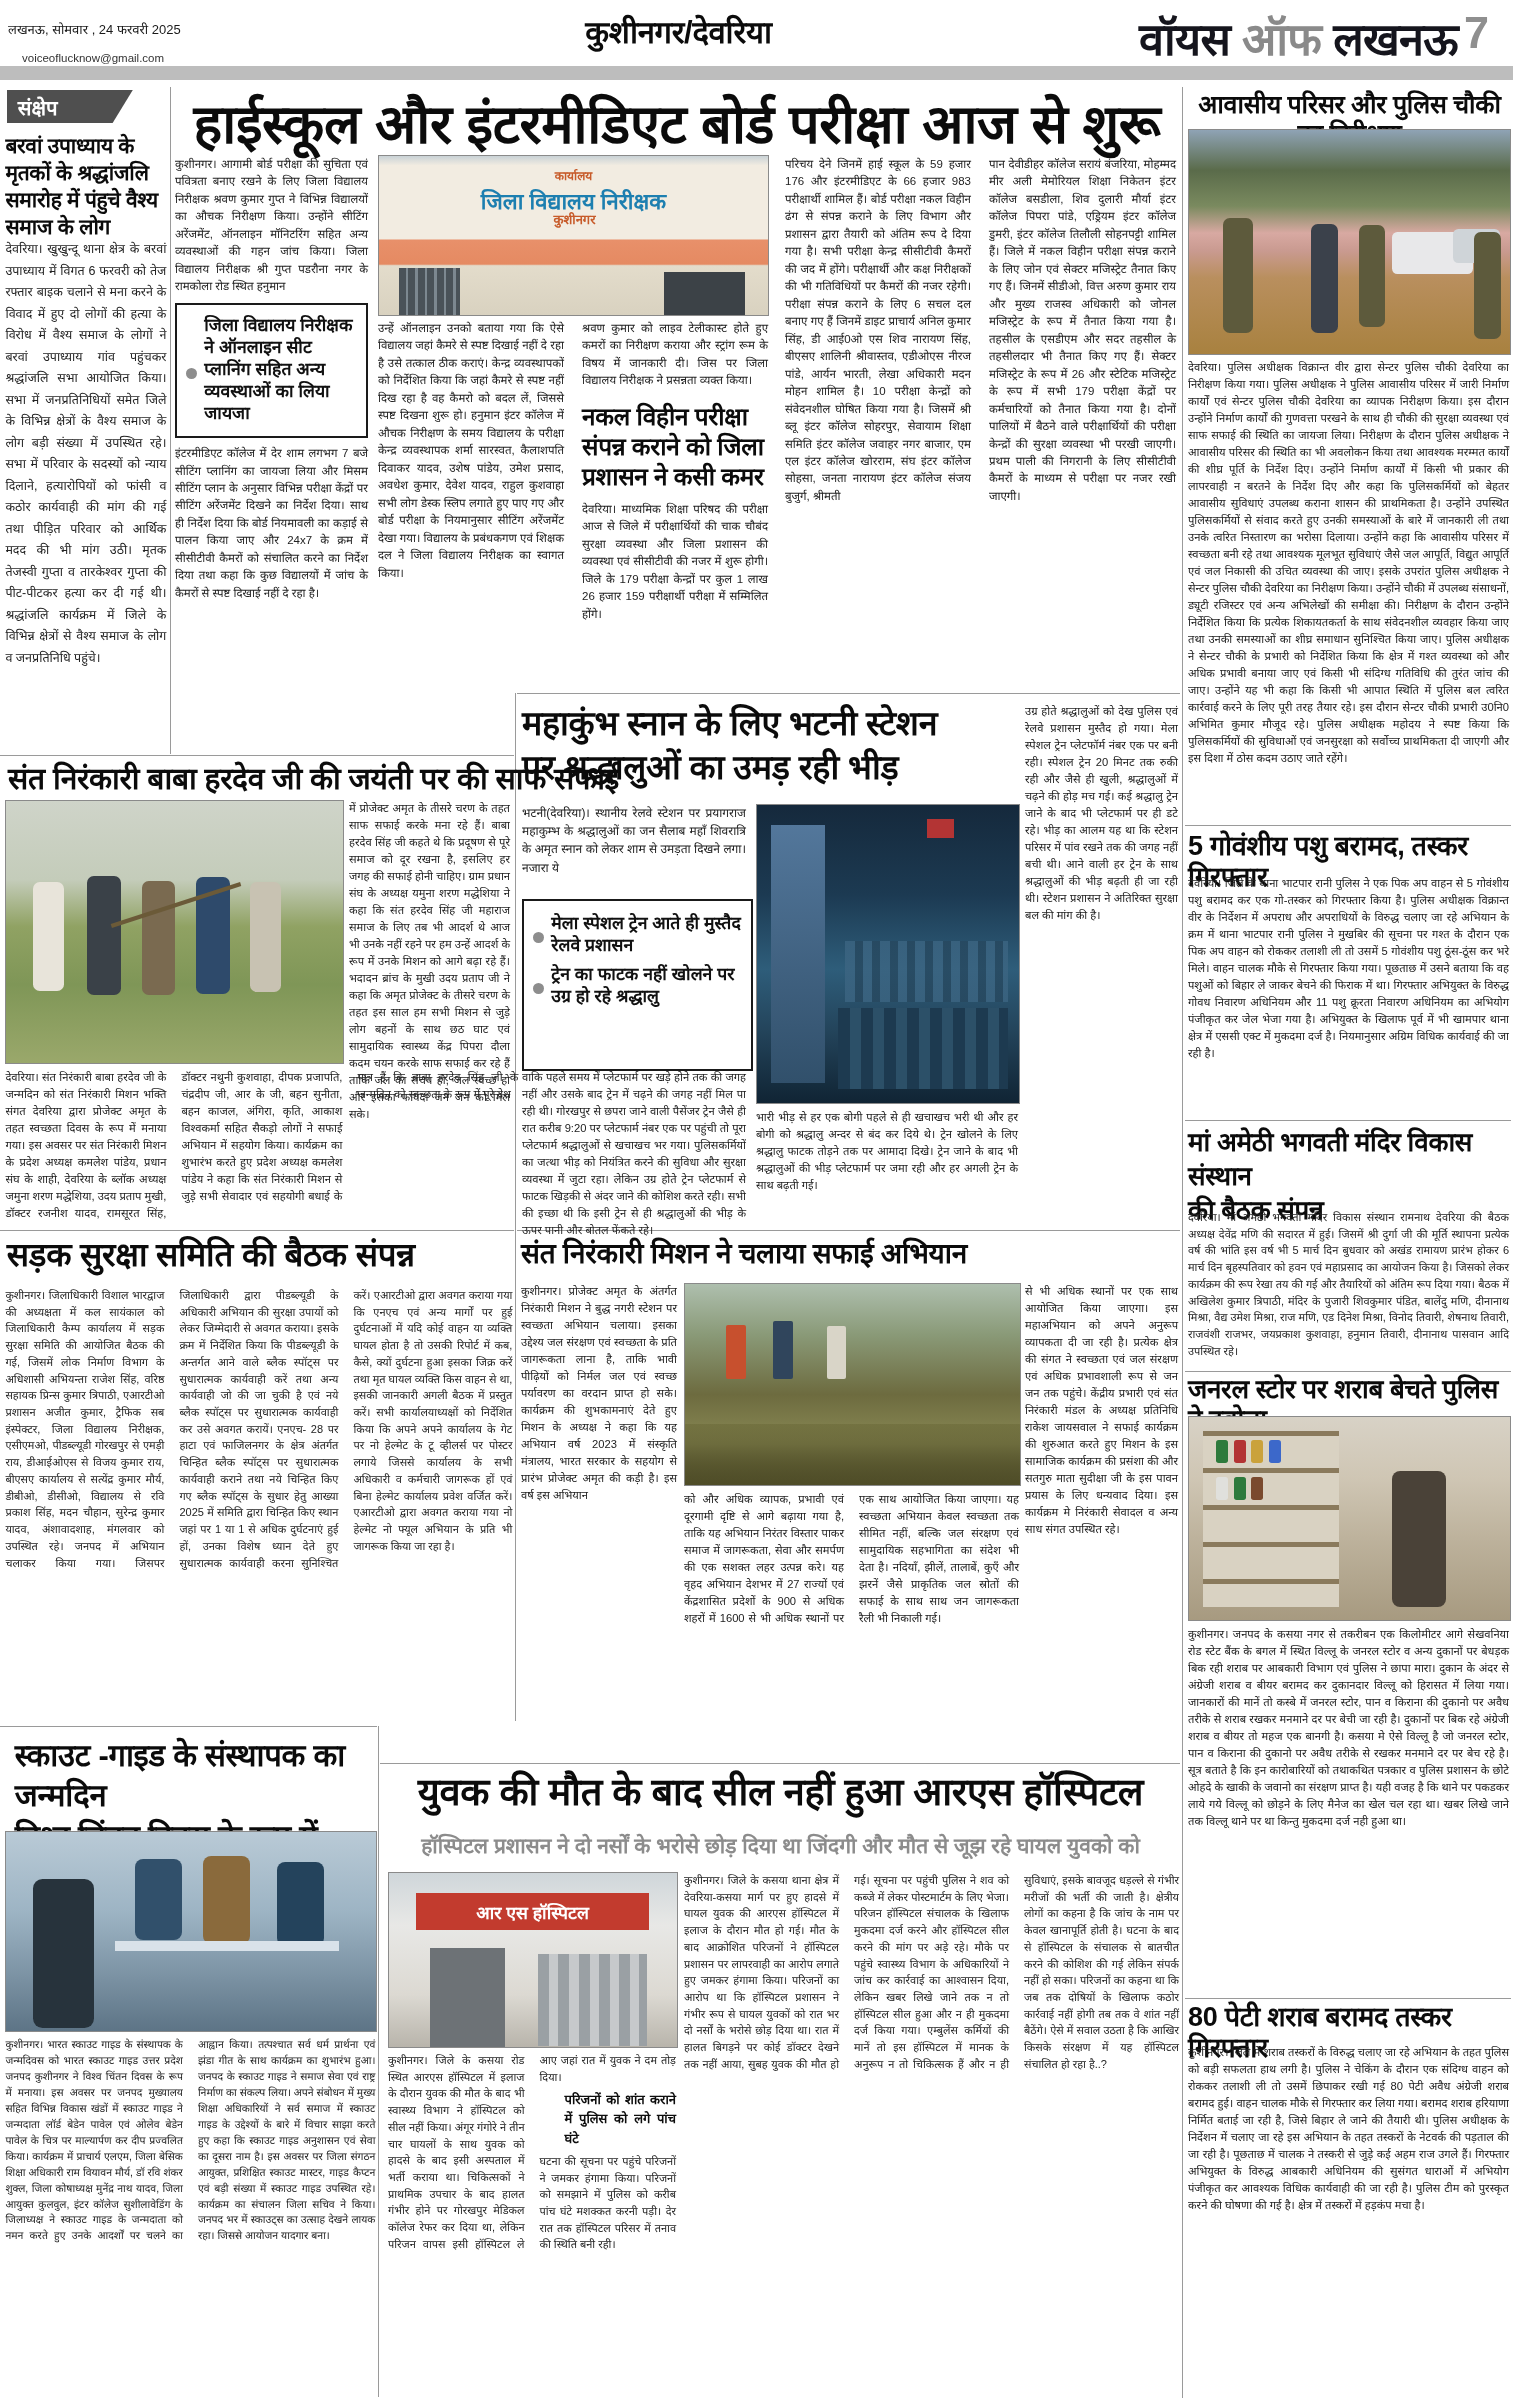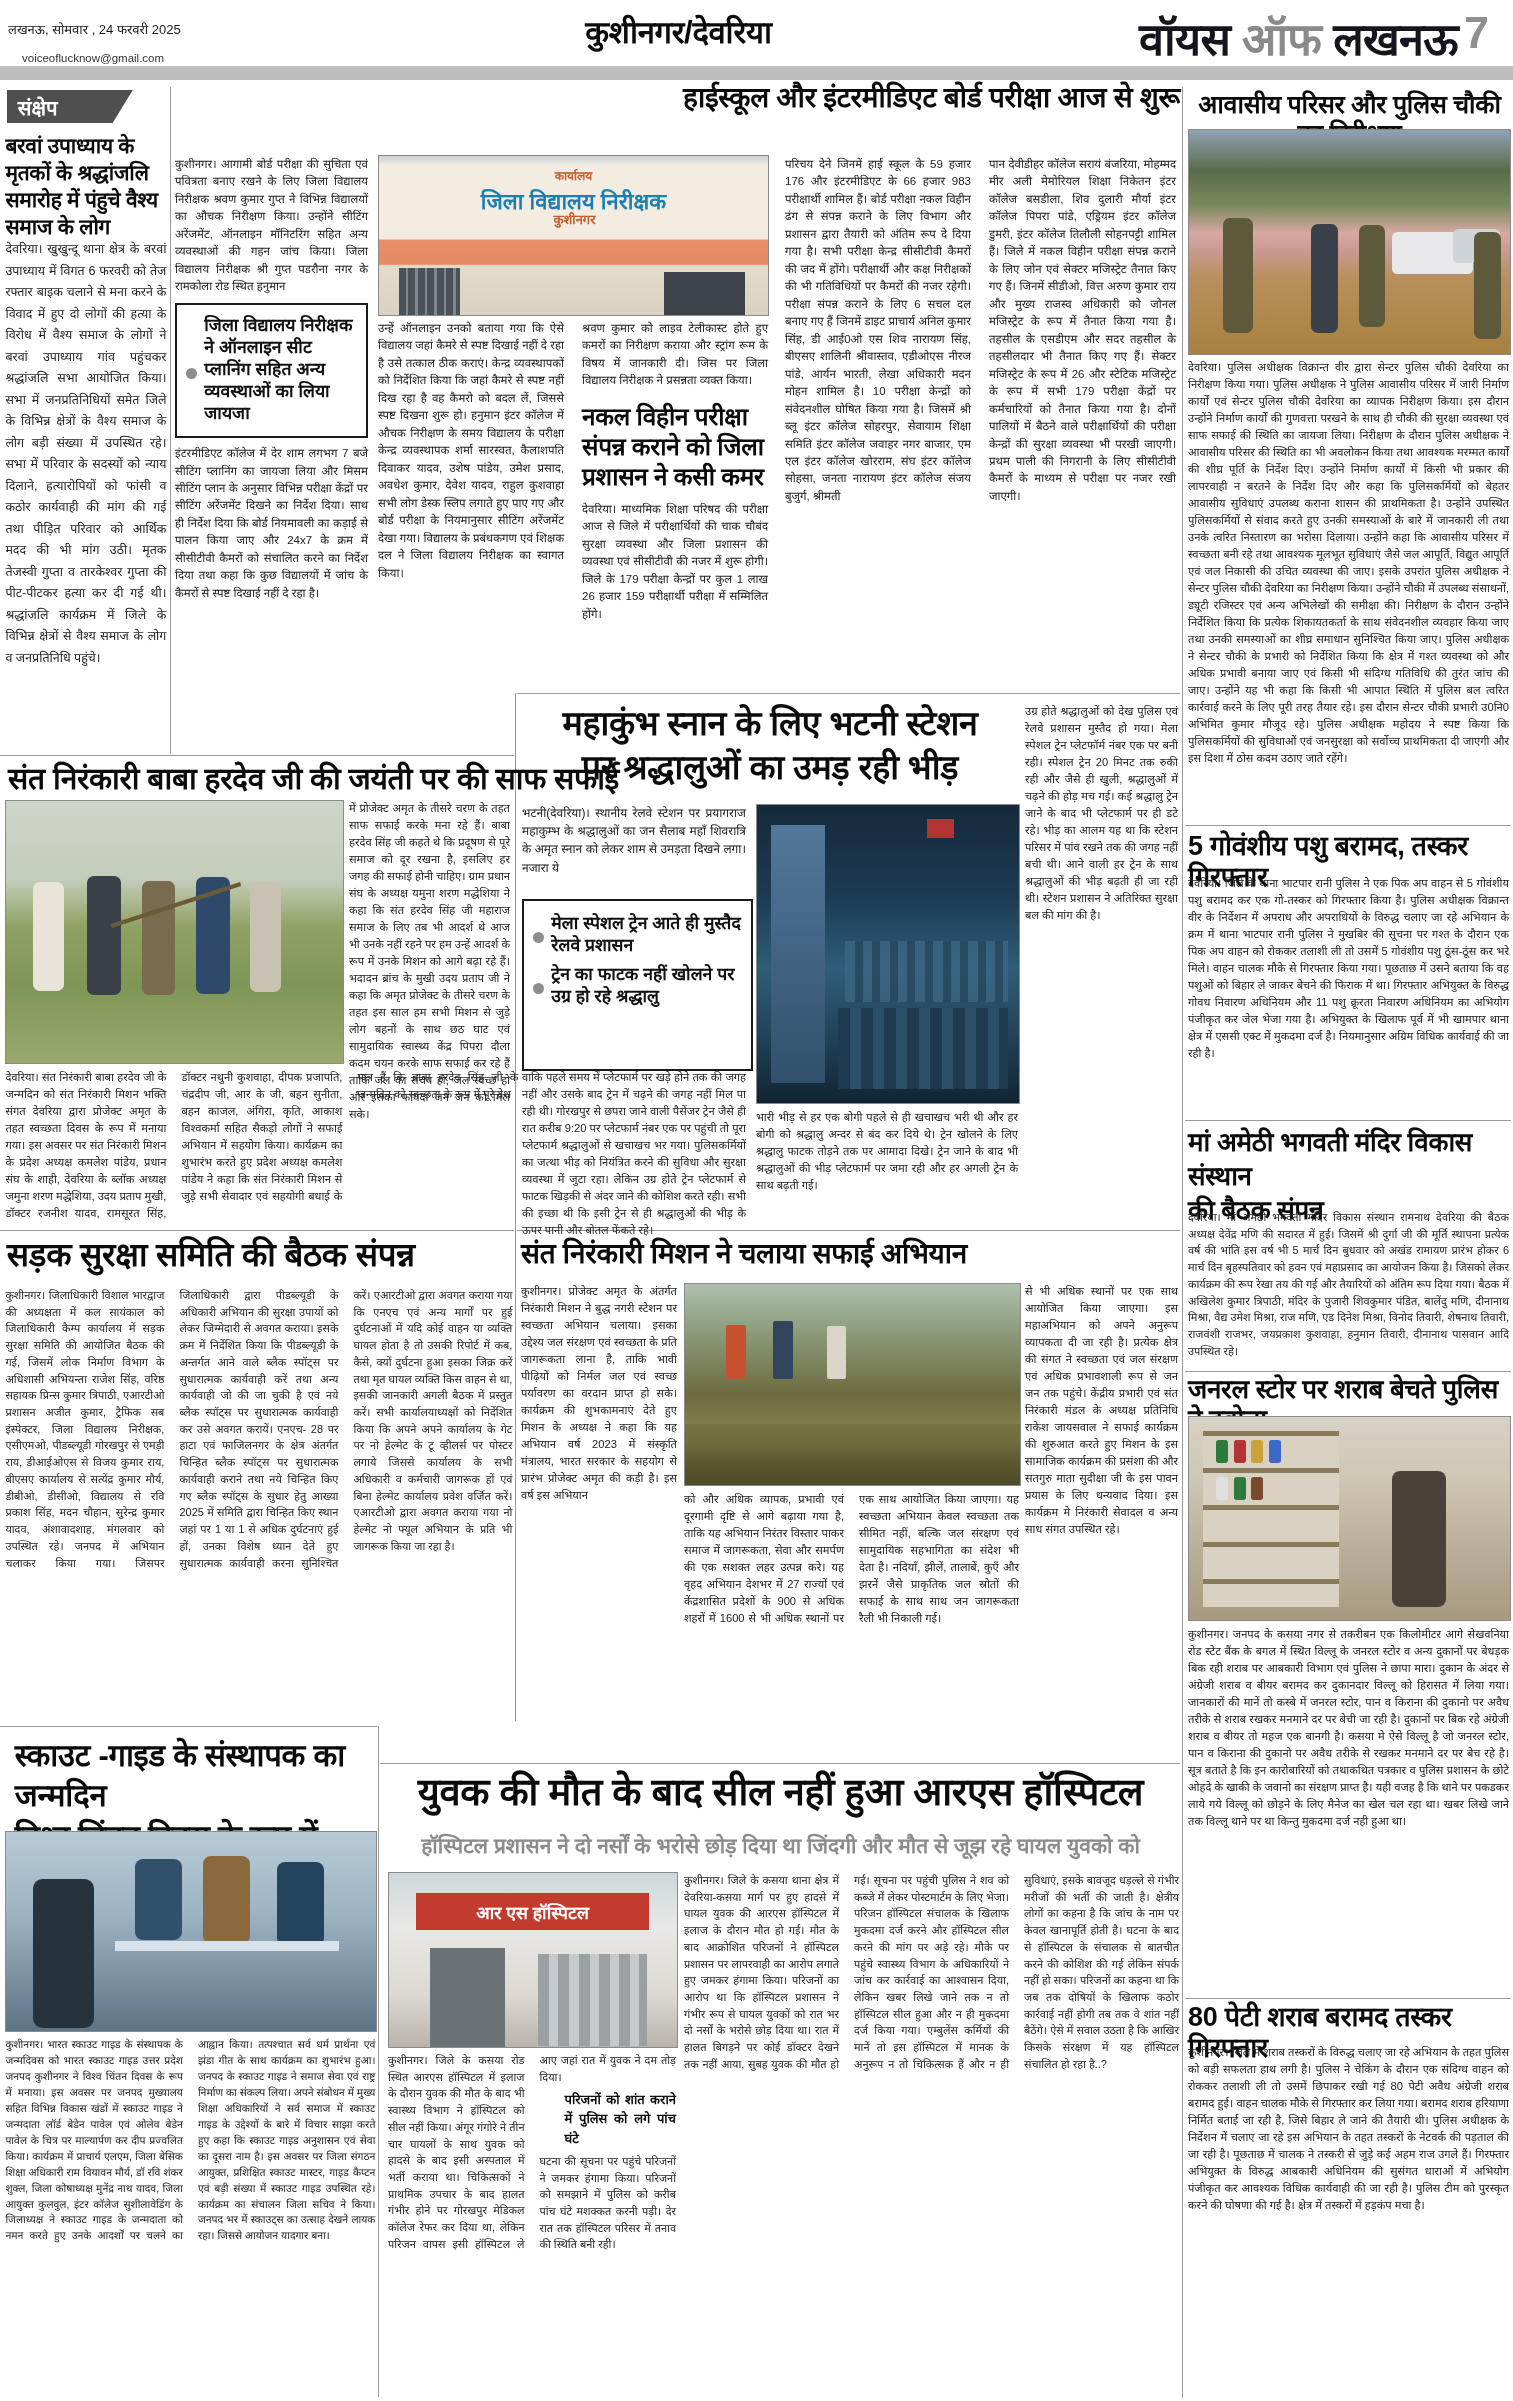--- a/index.html
+++ b/index.html
@@ -53,21 +53,21 @@
   <div class="rule-h" style="left:1185px;top:1120px;width:326px;"></div>
   <div class="rule-h" style="left:1185px;top:1371px;width:326px;"></div>
   <div class="rule-h" style="left:1185px;top:1998px;width:326px;"></div>
 
   <div class="abs" style="left:6.8px;top:90px;width:115px;height:33px;background:#4f4f4f;color:#fff;
        font-size:20.3px;font-weight:800;display:flex;align-items:center;padding-left:11px;
        clip-path:polygon(0 0,100% 0,84% 100%,0 100%);">संक्षेप</div>
   <div class="abs hl" style="left:5.4px;top:133px;width:161px;font-size:21px;line-height:1.28;">बरवां उपाध्याय के मृतकों के श्रद्धांजलि समारोह में पंहुचे वैश्य समाज के लोग</div>
   <div class="abs body-txt" style="left:5.4px;top:239px;width:161px;height:510px;font-size:12.5px;line-height:1.72;">देवरिया। खुखुन्दू थाना क्षेत्र के बरवां उपाध्याय में विगत 6 फरवरी को तेज रफ्तार बाइक चलाने से मना करने के विवाद में हुए दो लोगों की हत्या के विरोध में वैश्य समाज के लोगों ने बरवां उपाध्याय गांव पहुंचकर श्रद्धांजलि सभा आयोजित किया। सभा में जनप्रतिनिधियों समेत जिले के विभिन्न क्षेत्रों के वैश्य समाज के लोग बड़ी संख्या में उपस्थित रहे। सभा में परिवार के सदस्यों को न्याय दिलाने, हत्यारोपियों को फांसी व कठोर कार्यवाही की मांग की गई तथा पीड़ित परिवार को आर्थिक मदद की भी मांग उठी। मृतक तेजस्वी गुप्ता व तारकेश्वर गुप्ता की पीट-पीटकर हत्या कर दी गई थी। श्रद्धांजलि कार्यक्रम में जिले के विभिन्न क्षेत्रों से वैश्य समाज के लोग व जनप्रतिनिधि पहुंचे।</div>
 
-  <div class="abs hl" style="left:174px;top:82px;width:1006px;text-align:right;font-size:28px;">हाईस्कूल और इंटरमीडिएट बोर्ड परीक्षा आज से शुरू</div>
+  <div class="abs hl" style="left:174px;top:94px;width:1006px;text-align:center;font-size:54px;">हाईस्कूल और इंटरमीडिएट बोर्ड परीक्षा आज से शुरू</div>
 
   <div class="photo" style="left:378px;top:155px;width:389px;height:159px;background:
        linear-gradient(180deg,#c9d2d6 0%,#f2ece1 6%,#f2ece1 52%,#e8906a 53%,#e58a62 68%,#e3dccb 69%,#d9d2c0 100%);">
     <div class="abs sign-line" style="left:0;top:11px;width:100%;font-size:12px;color:#c75b2a;">कार्यालय</div>
     <div class="abs sign-line" style="left:0;top:28.5px;width:100%;font-size:22px;">जिला विद्यालय निरीक्षक</div>
     <div class="abs sign-line" style="left:1px;top:54px;width:100%;font-size:13px;color:#c75b2a;">कुशीनगर</div>
     <div class="abs" style="left:20.3px;bottom:0;width:61px;height:47px;background:repeating-linear-gradient(90deg,#4a5258 0 6.8px,#7d8890 6.8px 9.5px);"></div>
     <div class="abs" style="left:285px;bottom:0;width:81px;height:43px;background:#3c4247;"></div>
   </div>
 
@@ -101,21 +101,21 @@
     <div class="fig" style="left:81px;top:75px;width:34px;height:119px;background:#3a4148;border-radius:6.8px;"></div>
     <div class="fig" style="left:136px;top:80px;width:33px;height:114px;background:#7a6a50;border-radius:6.8px;"></div>
     <div class="fig" style="left:190px;top:76px;width:34px;height:117px;background:#2e4a6b;border-radius:6.8px;"></div>
     <div class="fig" style="left:244px;top:81px;width:31px;height:110px;background:#c8c2b2;border-radius:6.8px;"></div>
     <div class="abs" style="left:102px;top:102px;width:136px;height:4.1px;background:#6b5a38;transform:rotate(-18deg);"></div>
   </div>
 
   <div class="abs body-txt" style="left:349px;top:800px;width:161px;height:427px;font-size:11.2px;">में प्रोजेक्ट अमृत के तीसरे चरण के तहत साफ सफाई करके मना रहे हैं। बाबा हरदेव सिंह जी कहते थे कि प्रदूषण से पूरे समाज को दूर रखना है, इसलिए हर जगह की सफाई होनी चाहिए। ग्राम प्रधान संघ के अध्यक्ष यमुना शरण मद्धेशिया ने कहा कि संत हरदेव सिंह जी महाराज समाज के लिए तब भी आदर्श थे आज भी उनके नहीं रहने पर हम उन्हें आदर्श के रूप में उनके मिशन को आगे बढ़ा रहे हैं। भदादन ब्रांच के मुखी उदय प्रताप जी ने कहा कि अमृत प्रोजेक्ट के तीसरे चरण के तहत इस साल हम सभी मिशन से जुड़े लोग बहनों के साथ छठ घाट एवं सामुदायिक स्वास्थ्य केंद्र पिपरा दौला कदम चयन करके साफ सफाई कर रहे हैं ताकि जल का संचय हो, जल स्वच्छ हो और इसका फायदा जन जन को मिल सके।</div>
   <div class="abs body-txt cols2" style="left:5.4px;top:1069px;width:337px;height:157px;font-size:11.2px;">देवरिया। संत निरंकारी बाबा हरदेव जी के जन्मदिन को संत निरंकारी मिशन भक्ति संगत देवरिया द्वारा प्रोजेक्ट अमृत के तहत स्वच्छता दिवस के रूप में मनाया गया। इस अवसर पर संत निरंकारी मिशन के प्रदेश अध्यक्ष कमलेश पांडेय, प्रधान संघ के शाही, देवरिया के ब्लॉक अध्यक्ष जमुना शरण मद्धेशिया, उदय प्रताप मुखी, डॉक्टर रजनीश यादव, रामसूरत सिंह, डॉक्टर नथुनी कुशवाहा, दीपक प्रजापति, चंद्रदीप जी, आर के जी, बहन सुनीता, बहन काजल, अंगिरा, कृति, आकाश विश्वकर्मा सहित सैकड़ो लोगों ने सफाई अभियान में सहयोग किया। कार्यक्रम का शुभारंभ करते हुए प्रदेश अध्यक्ष कमलेश पांडेय ने कहा कि संत निरंकारी मिशन से जुड़े सभी सेवादार एवं सहयोगी बधाई के पात्र हैं कि बाबा हरदेव सिंह जी के जन्मदिन को स्वच्छता के रूप में पूरे देश</div>
 
-  <div class="abs hl" style="left:522px;top:701px;width:496px;text-align:center;font-size:34px;line-height:1.3;">
+  <div class="abs hl" style="left:522px;top:701px;width:496px;font-size:34px;line-height:1.3;">
     <div>महाकुंभ स्नान के लिए भटनी स्टेशन</div>
     <div>पर श्रद्धालुओं का उमड़ रही भीड़</div>
   </div>
 
   <div class="abs body-txt" style="left:522px;top:804px;width:224px;height:91px;font-size:12px;">भटनी(देवरिया)। स्थानीय रेलवे स्टेशन पर प्रयागराज महाकुम्भ के श्रद्धालुओं का जन सैलाब महाँ शिवरात्रि के अमृत स्नान को लेकर शाम से उमड़ता दिखने लगा। नजारा ये</div>
 
   <div class="abs boxed" style="left:522px;top:899px;width:216px;height:157px;padding:5.4px 5.4px;">
     <div class="bullet-row">
       <span class="dot"></span>
       <span class="bt">मेला स्पेशल ट्रेन आते ही मुस्तैद रेलवे प्रशासन</span>

